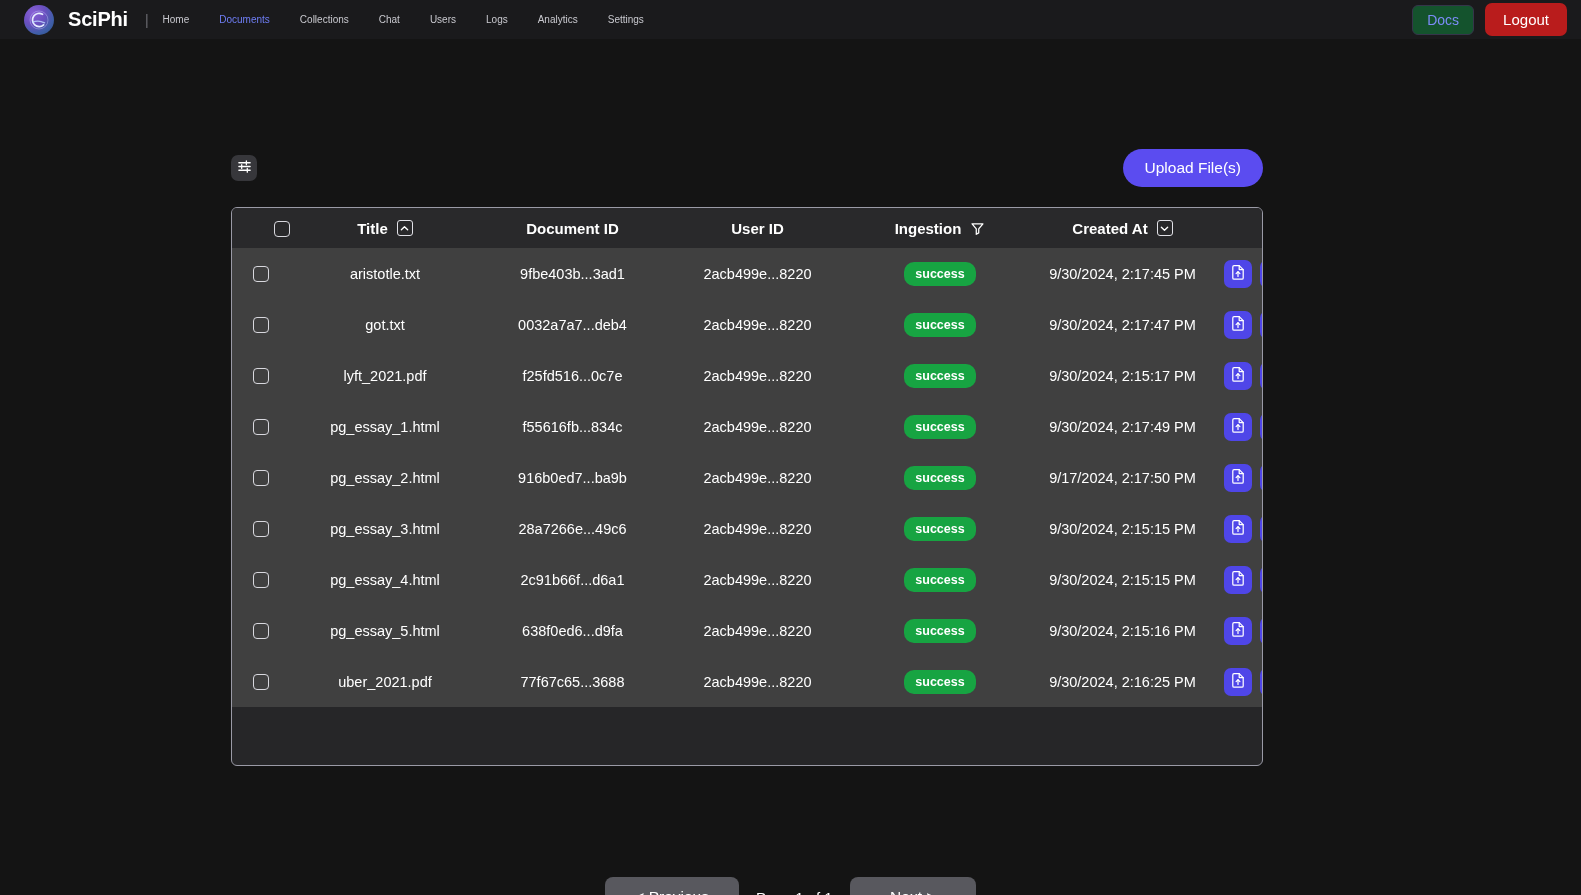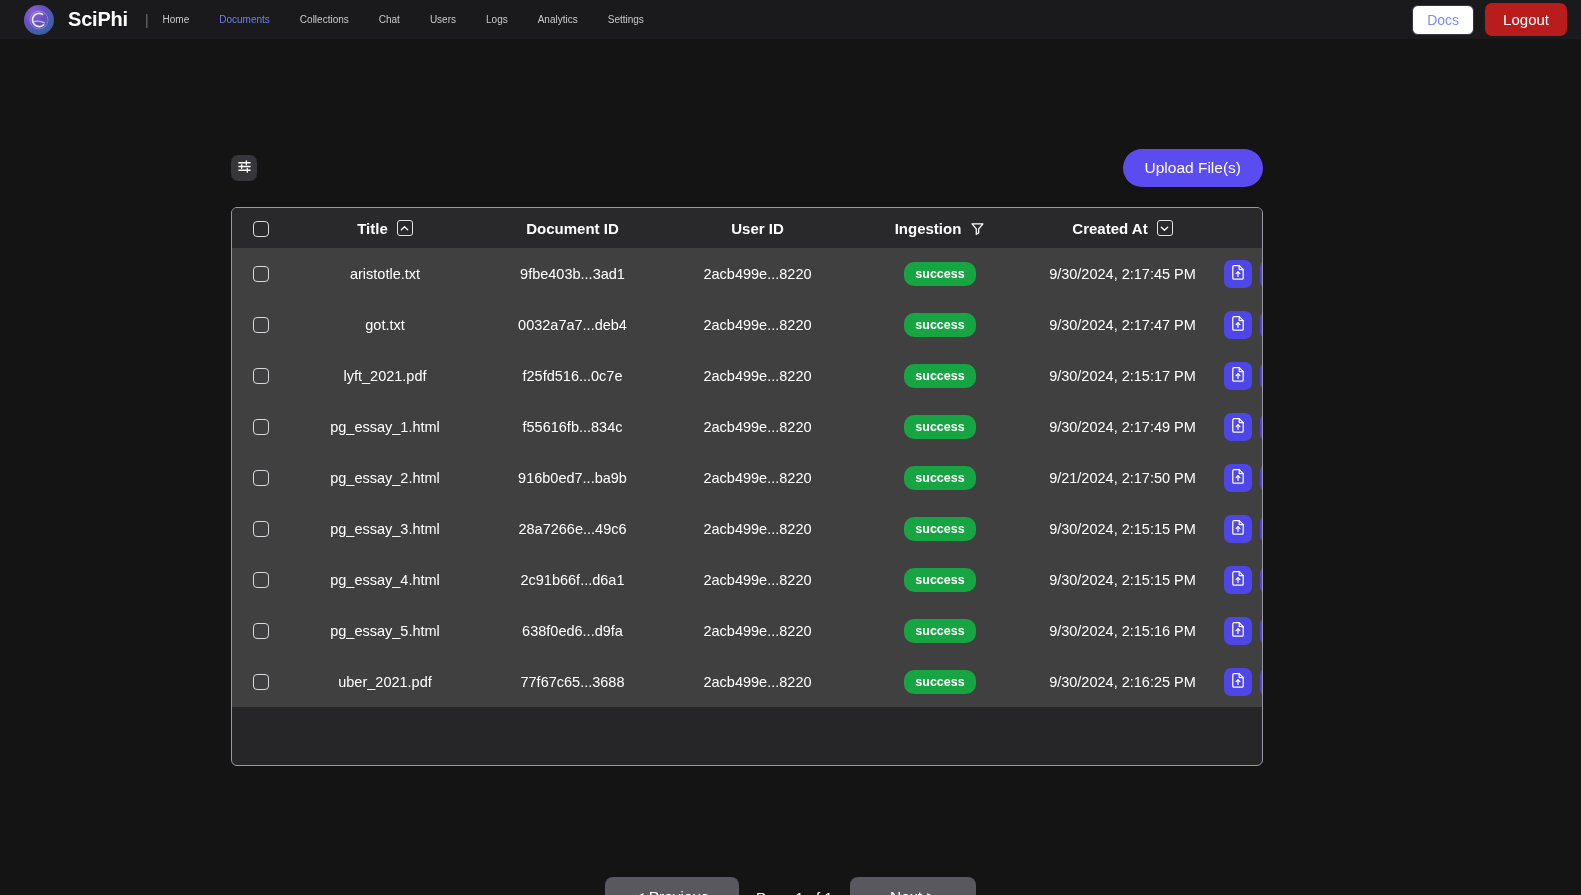--- a/index.html
+++ b/index.html
@@ -60,21 +60,21 @@
     white-space: nowrap;
   }
   .nav-link.active { color: #6f7ef5; }
   .nav-right {
     margin-left: auto;
     display: flex;
     align-items: center;
     gap: 11px;
   }
   .docs-btn {
-    background: #ffffff;
+    background: #14532d;
     color: #7d8cf8;
     border: 1px solid #35354a;
     border-radius: 6px;
     font-size: 14px;
     padding: 6px 14px;
     cursor: pointer;
     font-family: inherit;
   }
   .logout-btn {
     background: #b91c1c;
@@ -157,21 +157,21 @@
   table {
     width: 100%;
     border-collapse: collapse;
     table-layout: fixed;
   }
   thead tr { background: #29292b; height: 40px; }
   thead th {
     color: #ffffff;
     font-size: 15px;
     font-weight: bold;
-    text-align: center;
+    text-align: right;
     padding: 0;
     vertical-align: middle;
   }
   .th-inner {
     display: flex;
     align-items: center;
     justify-content: center;
     gap: 9px;
   }
   tbody tr { height: 51px; background: #404040; }
@@ -527,21 +527,21 @@
                   </button>
                 </div>
               </td>
             </tr>
             <tr>
               <td><span class="cb"></span></td>
               <td>pg_essay_2.html</td>
               <td>916b0ed7...ba9b</td>
               <td>2acb499e...8220</td>
               <td><span class="badge">success</span></td>
-              <td>9/21/2024, 2:17:50 PM</td>
+              <td>9/17/2024, 2:17:50 PM</td>
               <td>
                 <div class="actions-cell">
                   <button class="act-btn">
                     <span><svg width="16" height="17" viewBox="0 0 16 17" fill="none" stroke="#ffffff" stroke-width="1.25" stroke-linecap="round" stroke-linejoin="round">
                         <path d="M9.2 1.6H4.1a1.3 1.3 0 0 0-1.3 1.3v11a1.3 1.3 0 0 0 1.3 1.3h7.8a1.3 1.3 0 0 0 1.3-1.3V5.6z"></path>
                         <polyline points="9.2,1.6 9.2,5.6 13.2,5.6"></polyline>
                         <line x1="8" y1="12.4" x2="8" y2="7.8"></line>
                         <polyline points="6.1,9.6 8,7.7 9.9,9.6"></polyline>
                       </svg></span>
                   </button>

